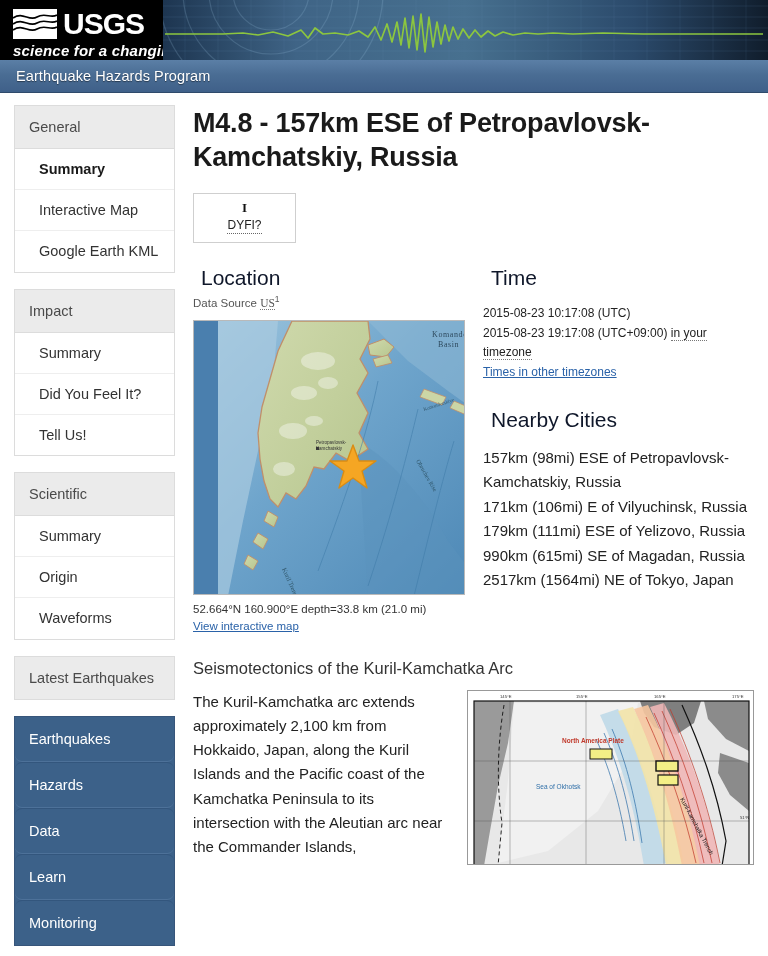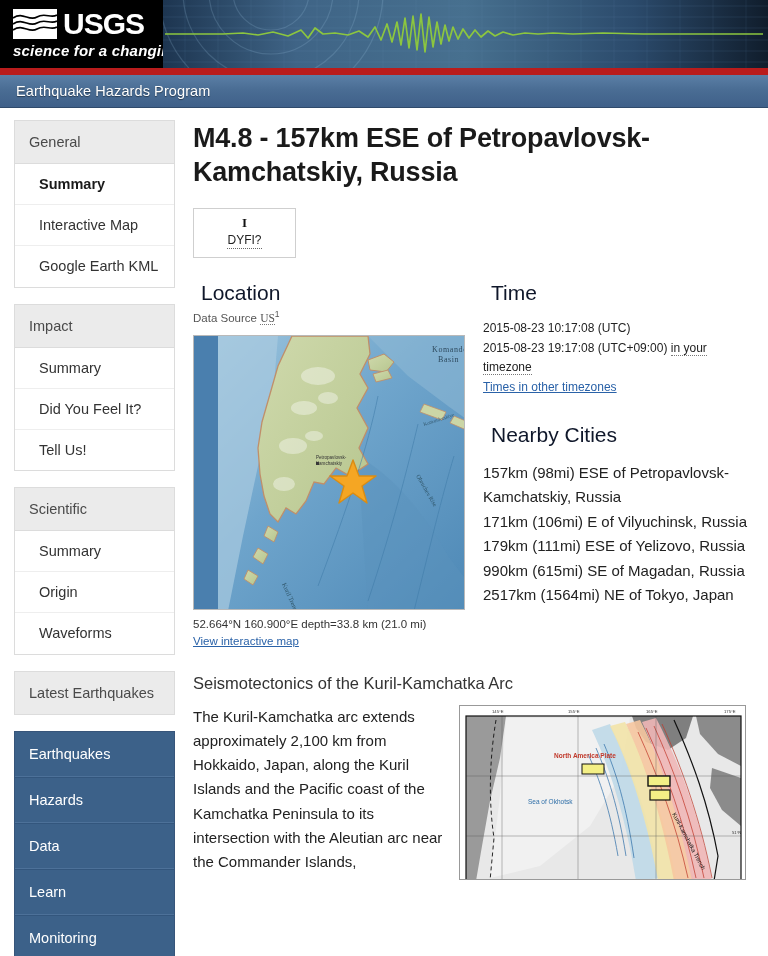--- a/index.html
+++ b/index.html
@@ -7,21 +7,21 @@
     margin: 0; padding: 0;
     width: 768px; height: 956px;
     background: #ffffff;
     font-family: "Liberation Sans", sans-serif;
     overflow: hidden;
   }
   .page { width: 768px; height: 956px; position: relative; overflow: hidden; }
 
   
   .header {
-    height: 75px; width: 100%;
+    height: 60px; width: 100%;
     display: flex; align-items: stretch;
     background: #b91c1c;
     position: relative; overflow: hidden;
   }
   .logo-block {
     width: 163px; min-width: 163px; height: 68px;
     background: #000; position: relative;
     display: flex; flex-direction: column;
     justify-content: center; padding-left: 13px;
   }
@@ -80,20 +80,21 @@
     line-height: 1.25; cursor: pointer;
   }
   .nav-item:last-child { border-bottom: none; }
   .nav-item.active { font-weight: bold; color: #1a1a1a; }
 
   .nav-card.blue { border: 1px solid #37557a; background: #3c6189; }
   .nav-card.blue .nav-item {
     color: #ffffff; padding: 13px 14px 13px 14px;
     border-bottom: 1px solid #4d7199;
     border-top: 1px solid #33567d;
+    border-radius: 7px;
   }
   .nav-card.blue .nav-item:first-child { border-top: none; }
   .nav-card.blue .nav-item:last-child { border-bottom: none; }
 
   
   .quake-title {
     font-size: 27px; color: #1a1a1a; font-weight: bold;
     line-height: 1.25; margin: 0 0 18px 0; letter-spacing: -0.2px;
   }
   .dyfi-box {
@@ -142,21 +143,21 @@
   .time-line {
     font-size: 12px; color: #222; line-height: 1.63;
   }
   .tt { border-bottom: 1px dotted #777; cursor: pointer; }
   .city-list { font-size: 15px; color: #222; line-height: 1.63; }
 
   .seis-head {
     font-size: 16.5px; color: #333; font-weight: normal;
     margin: 24px 0 12px 0;
   }
-  .seis-body { display: flex; gap: 16px; align-items: flex-start; }
+  .seis-body { display: flex; gap: 24px; align-items: flex-start; }
   .seis-text {
     font-size: 15px; color: #222; line-height: 1.62;
     width: 250px; min-width: 250px;
   }
   .tect-map {
     width: 287px; height: 175px; border: 1px solid #999;
     position: relative; overflow: hidden; background: #d8d8d8;
   }
 </style>
 </head>

